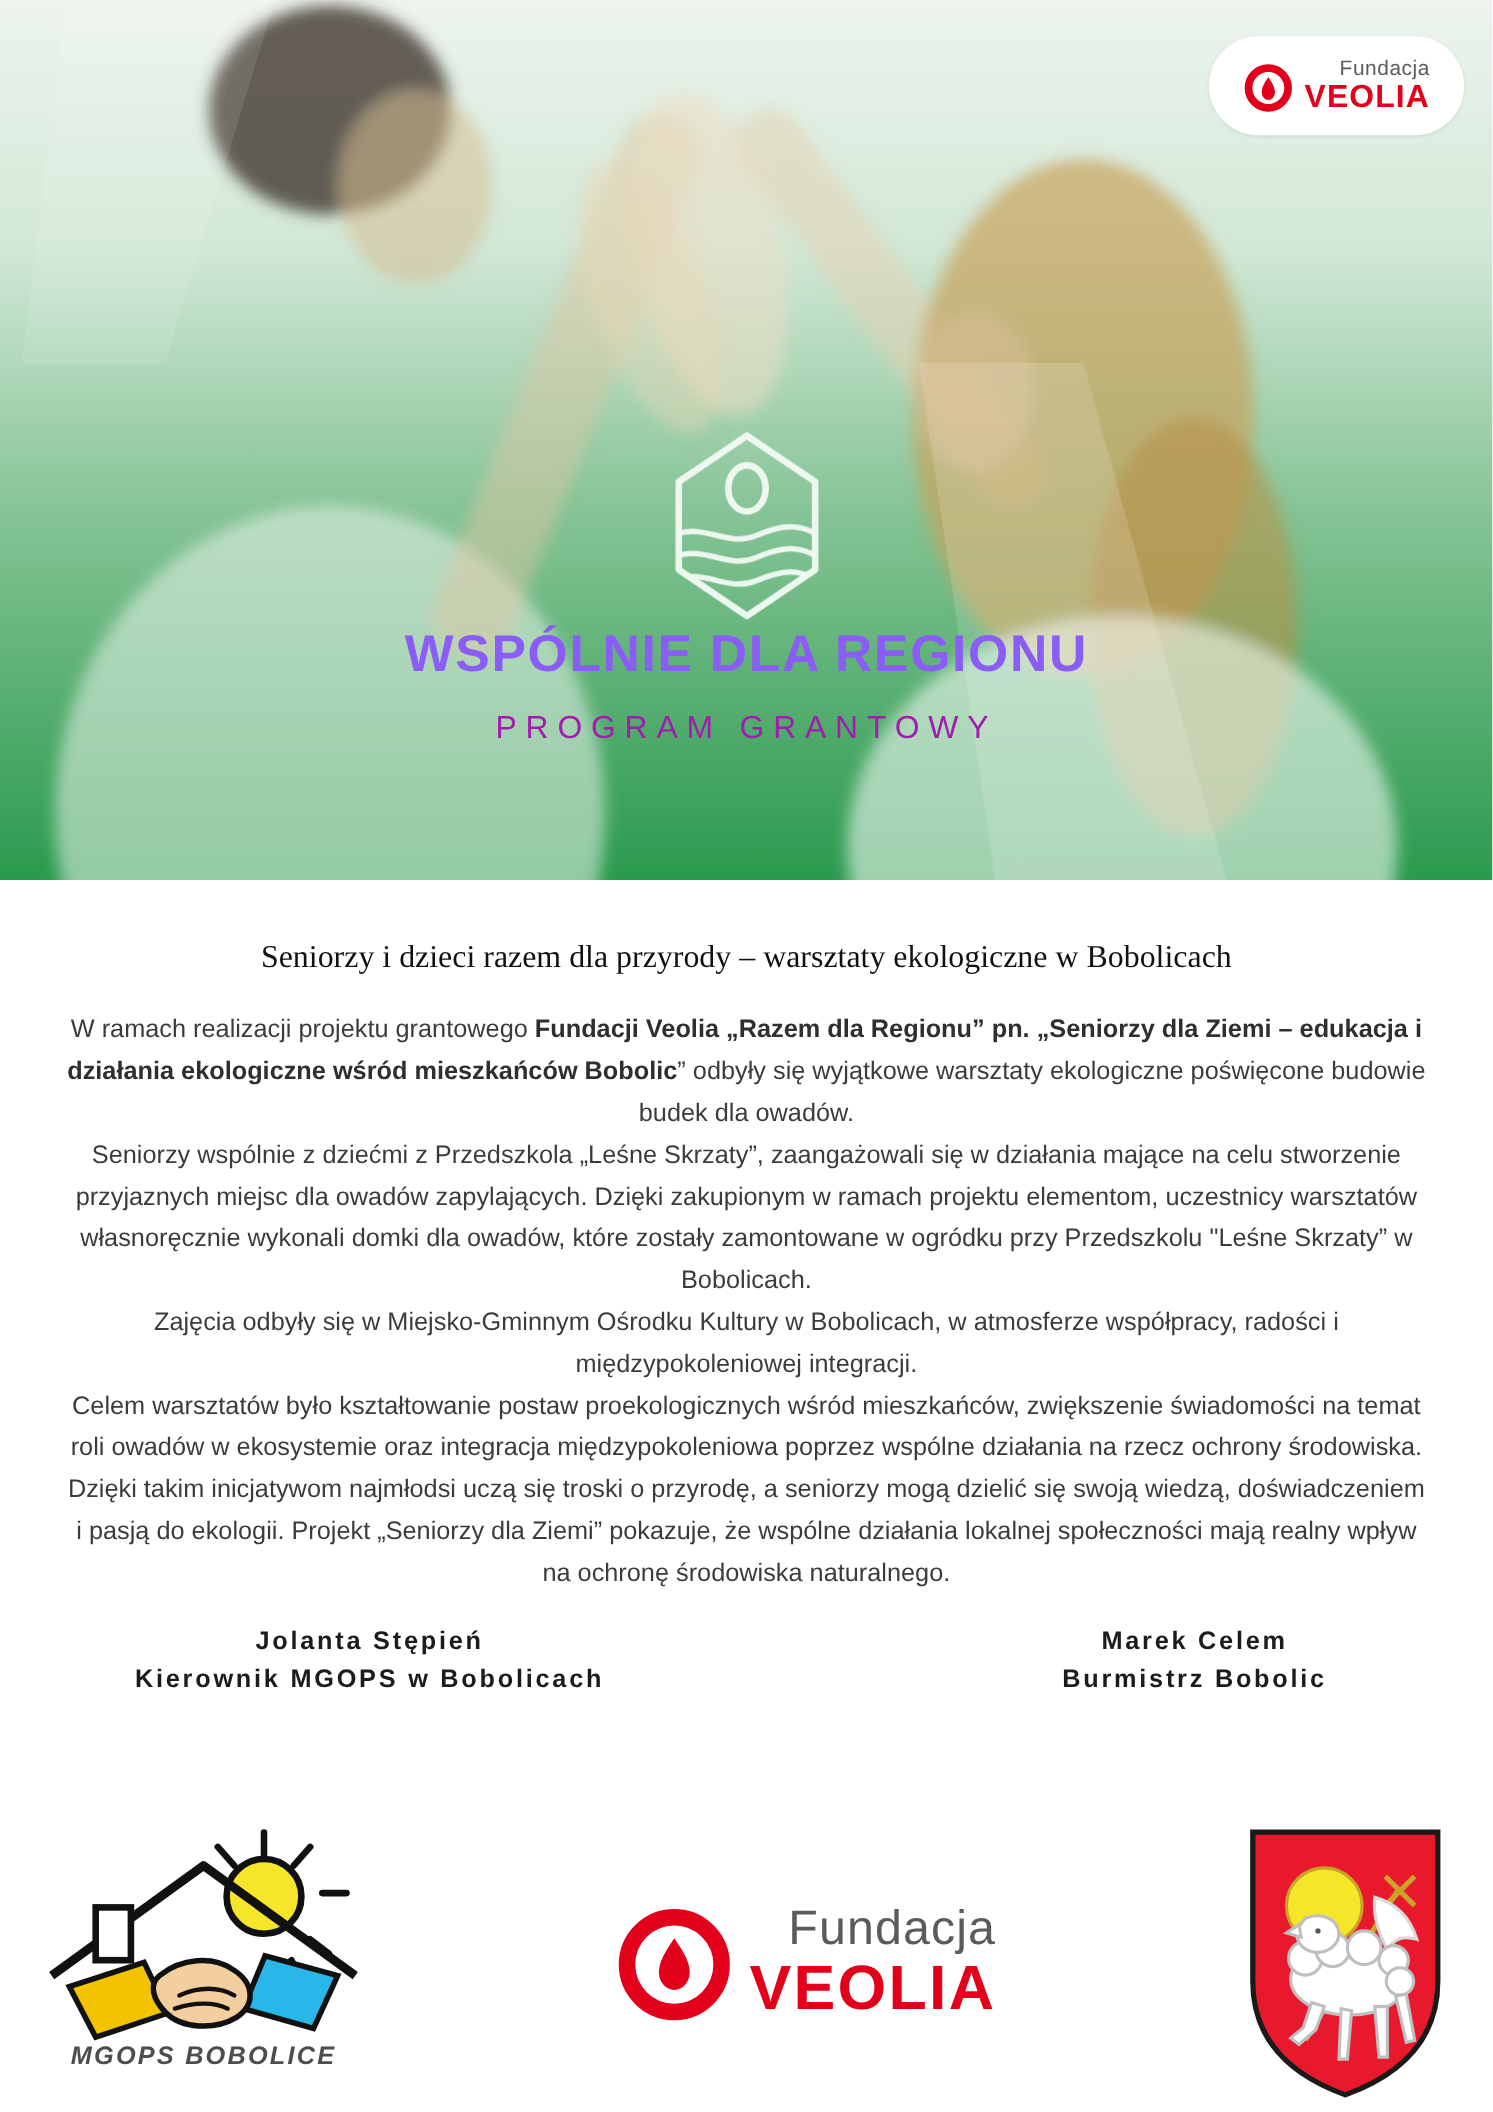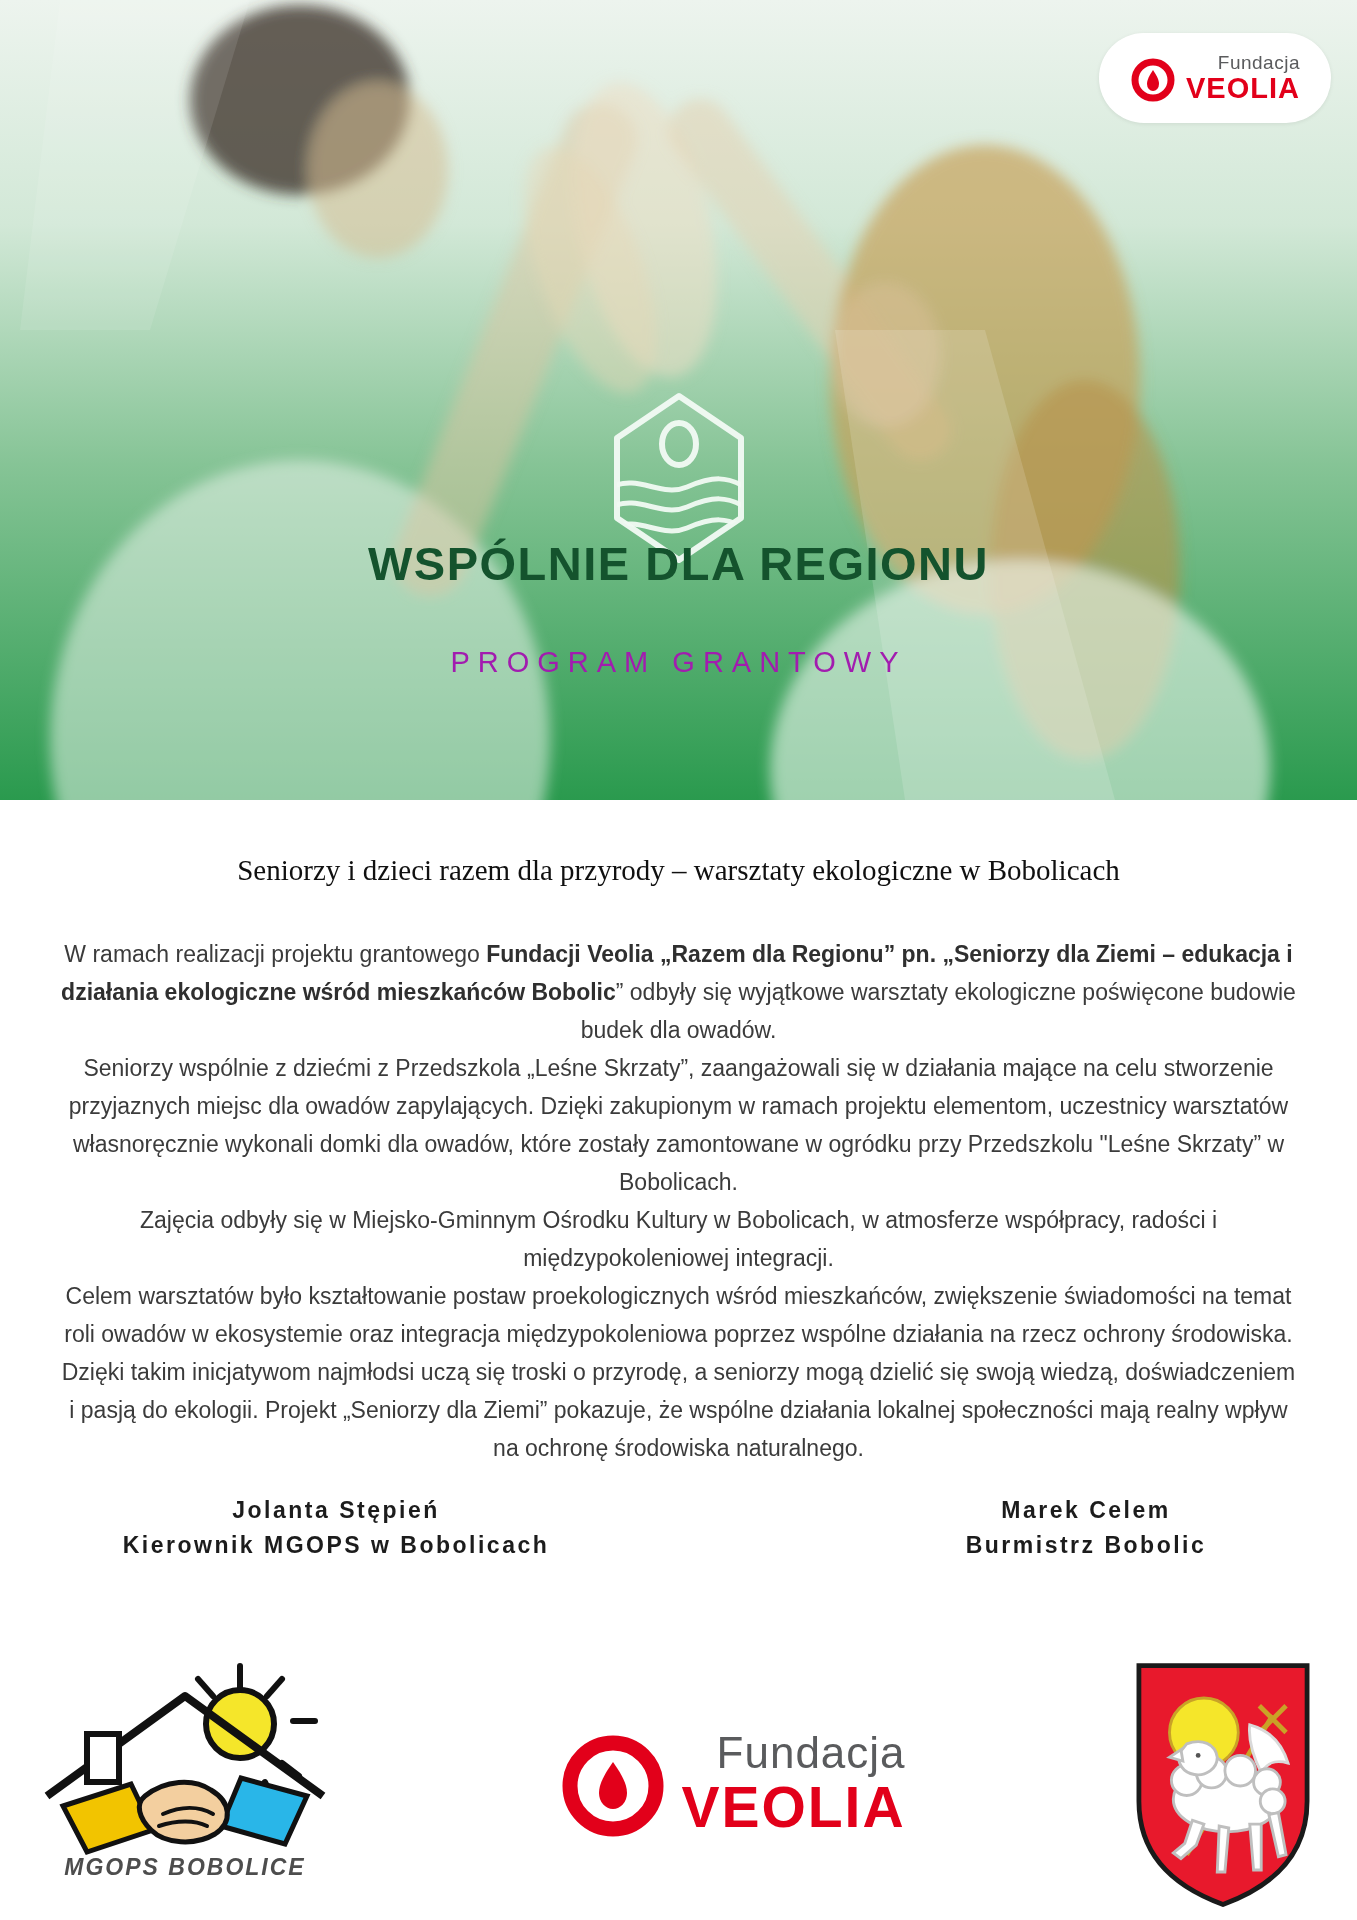--- a/index.html
+++ b/index.html
@@ -13,34 +13,34 @@
   .hero-badge{
     position:absolute;top:33px;right:26px;width:232px;height:90px;background:#fff;
     border-radius:46px;display:flex;align-items:center;justify-content:center;gap:10px;
     box-shadow:0 1px 4px rgba(0,0,0,.08);
   }
   .badge-text{display:flex;flex-direction:column;align-items:flex-end;line-height:1.05;}
   .badge-fundacja{font-size:19px;color:#5a5b5d;letter-spacing:.5px;}
   .badge-veolia{font-size:29px;font-weight:bold;color:#e2001a;letter-spacing:1px;}
   .hero-emblem{position:absolute;top:392px;left:50%;transform:translateX(-50%);}
   .hero-title{
-    position:absolute;top:536px;width:100%;text-align:center;color:#14532d;
+    position:absolute;top:566px;width:100%;text-align:center;color:#8b5cf6;
     font-size:47px;font-weight:800;letter-spacing:1.5px;
   }
   .hero-subtitle{
     position:absolute;top:646px;width:100%;text-align:center;color:#a21caf;
     font-size:29px;font-weight:400;letter-spacing:8px;
   }
   
   .article-title{
     margin:54px auto 0;width:1240px;text-align:center;
     font-family:"Liberation Serif",serif;font-weight:normal;font-size:29px;color:#101010;
   }
   .article-body{
-    margin:48px auto 0;width:1236px;text-align:center;
+    margin:29px auto 0;width:1236px;text-align:center;
     font-size:23px;line-height:38px;color:#3b3b3b;
   }
   .article-body p{margin:0;}
   .article-body b{color:#2f2f2f;}
   
   .signatures{
     display:flex;justify-content:space-between;margin:26px 0 0;padding:0 46px 0 56px;
   }
   .sig{font-weight:bold;font-size:23px;line-height:35px;letter-spacing:2.5px;color:#1c1c1c;text-align:center;}
   .sig-left{width:560px;}

